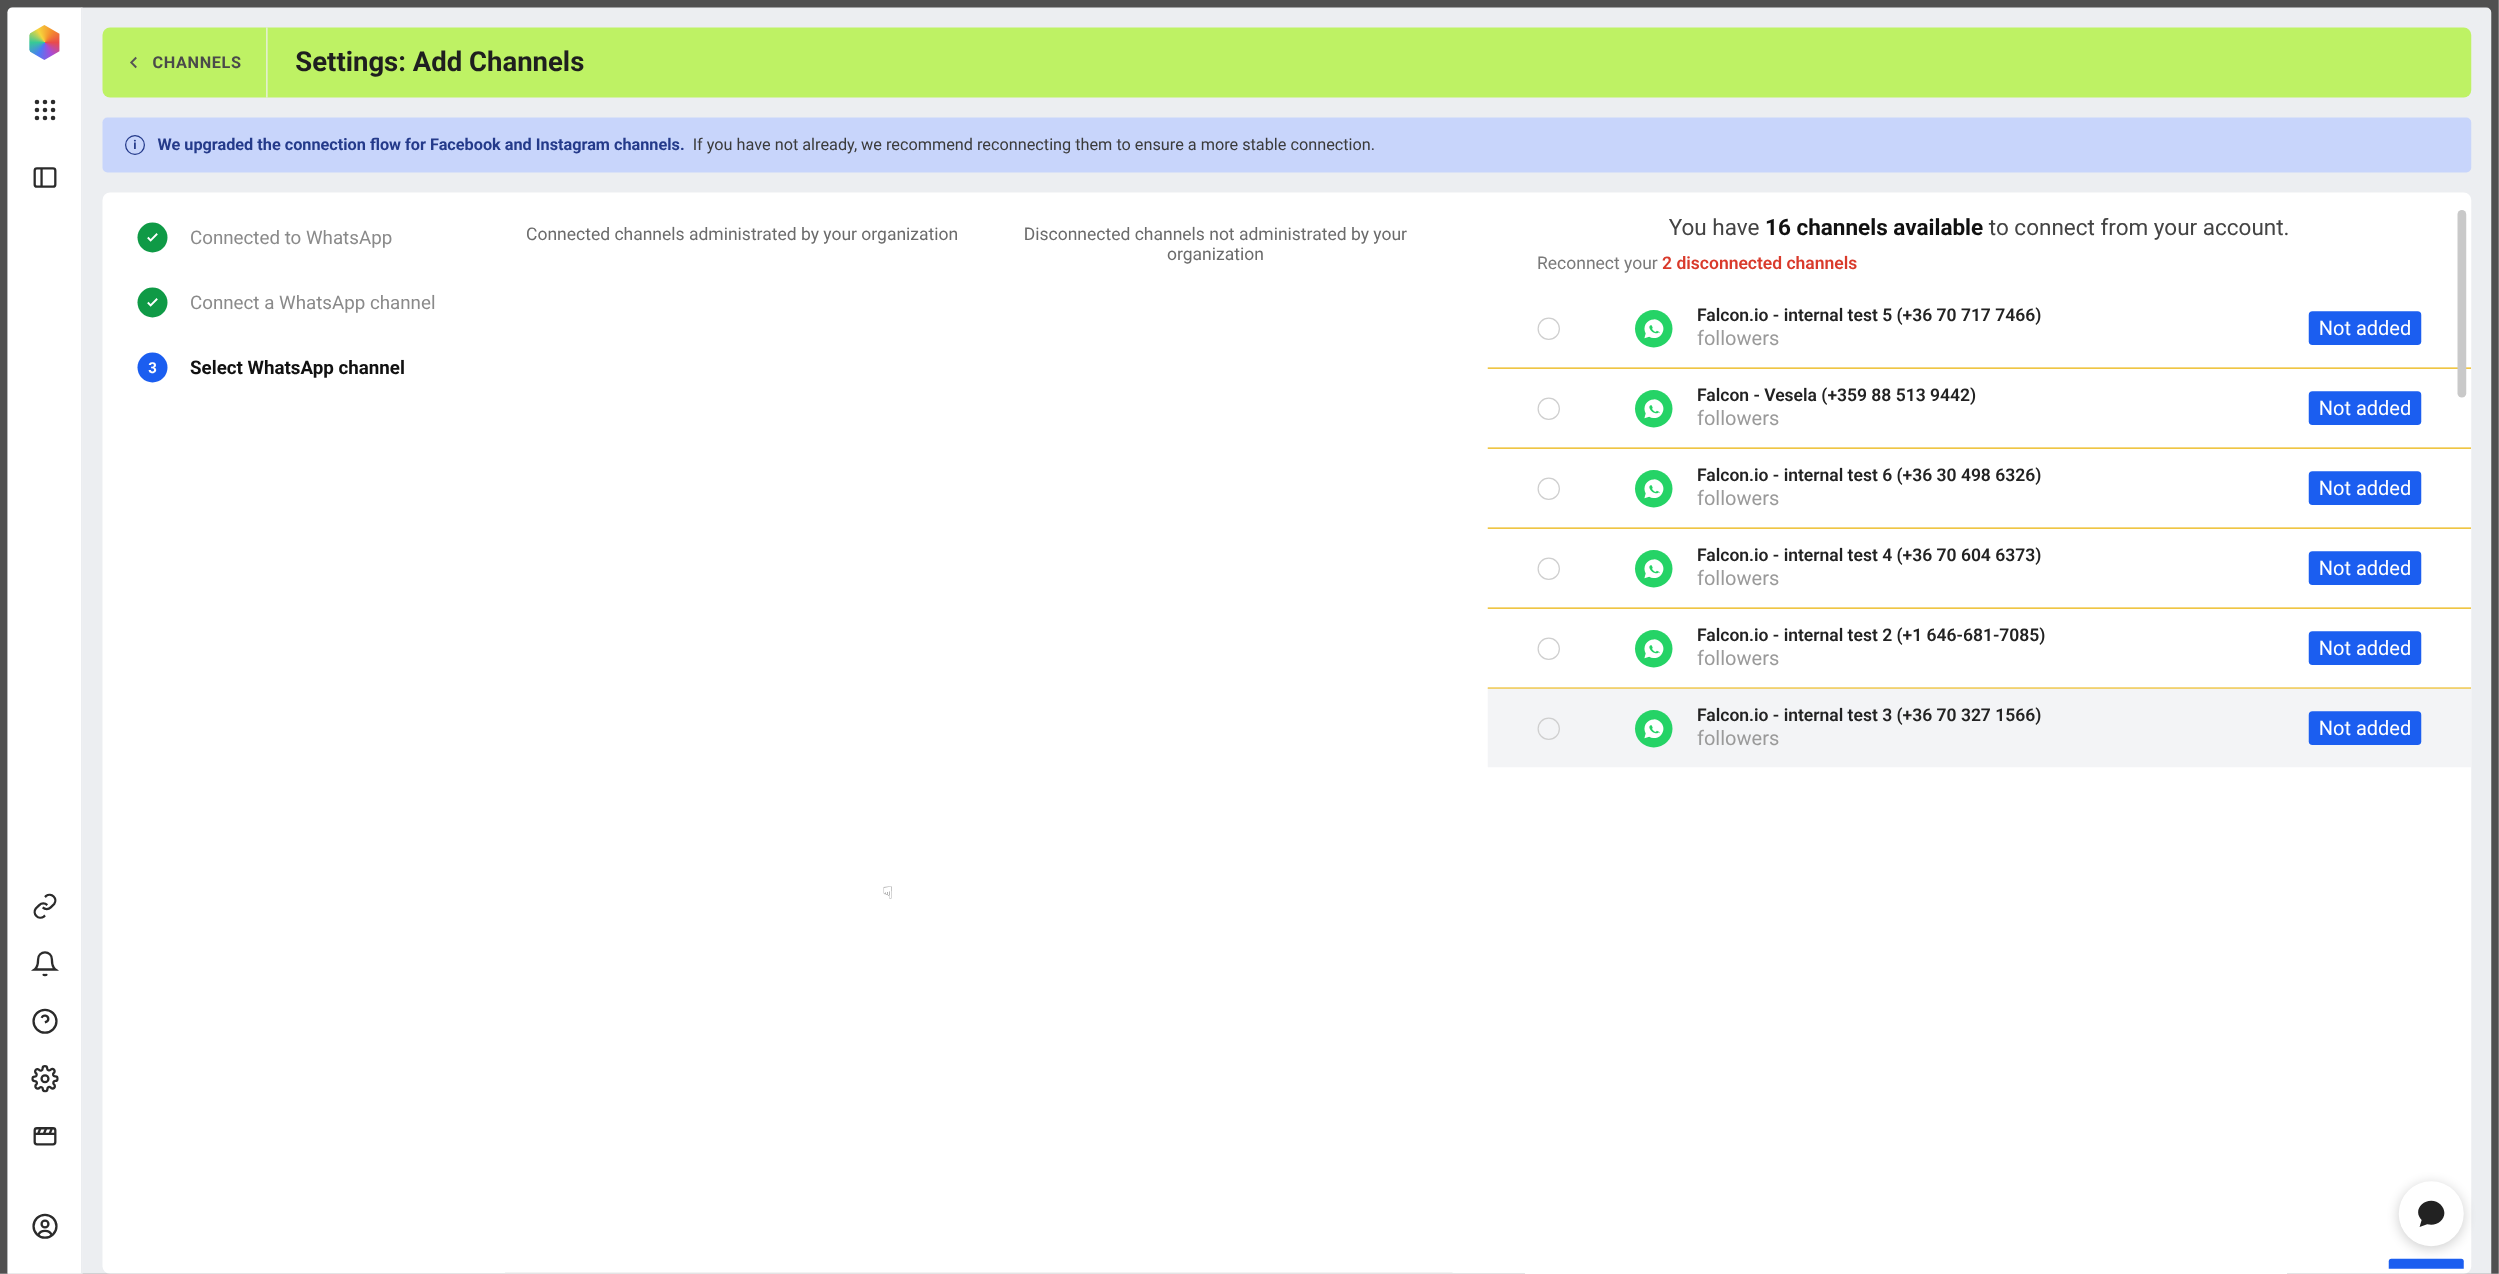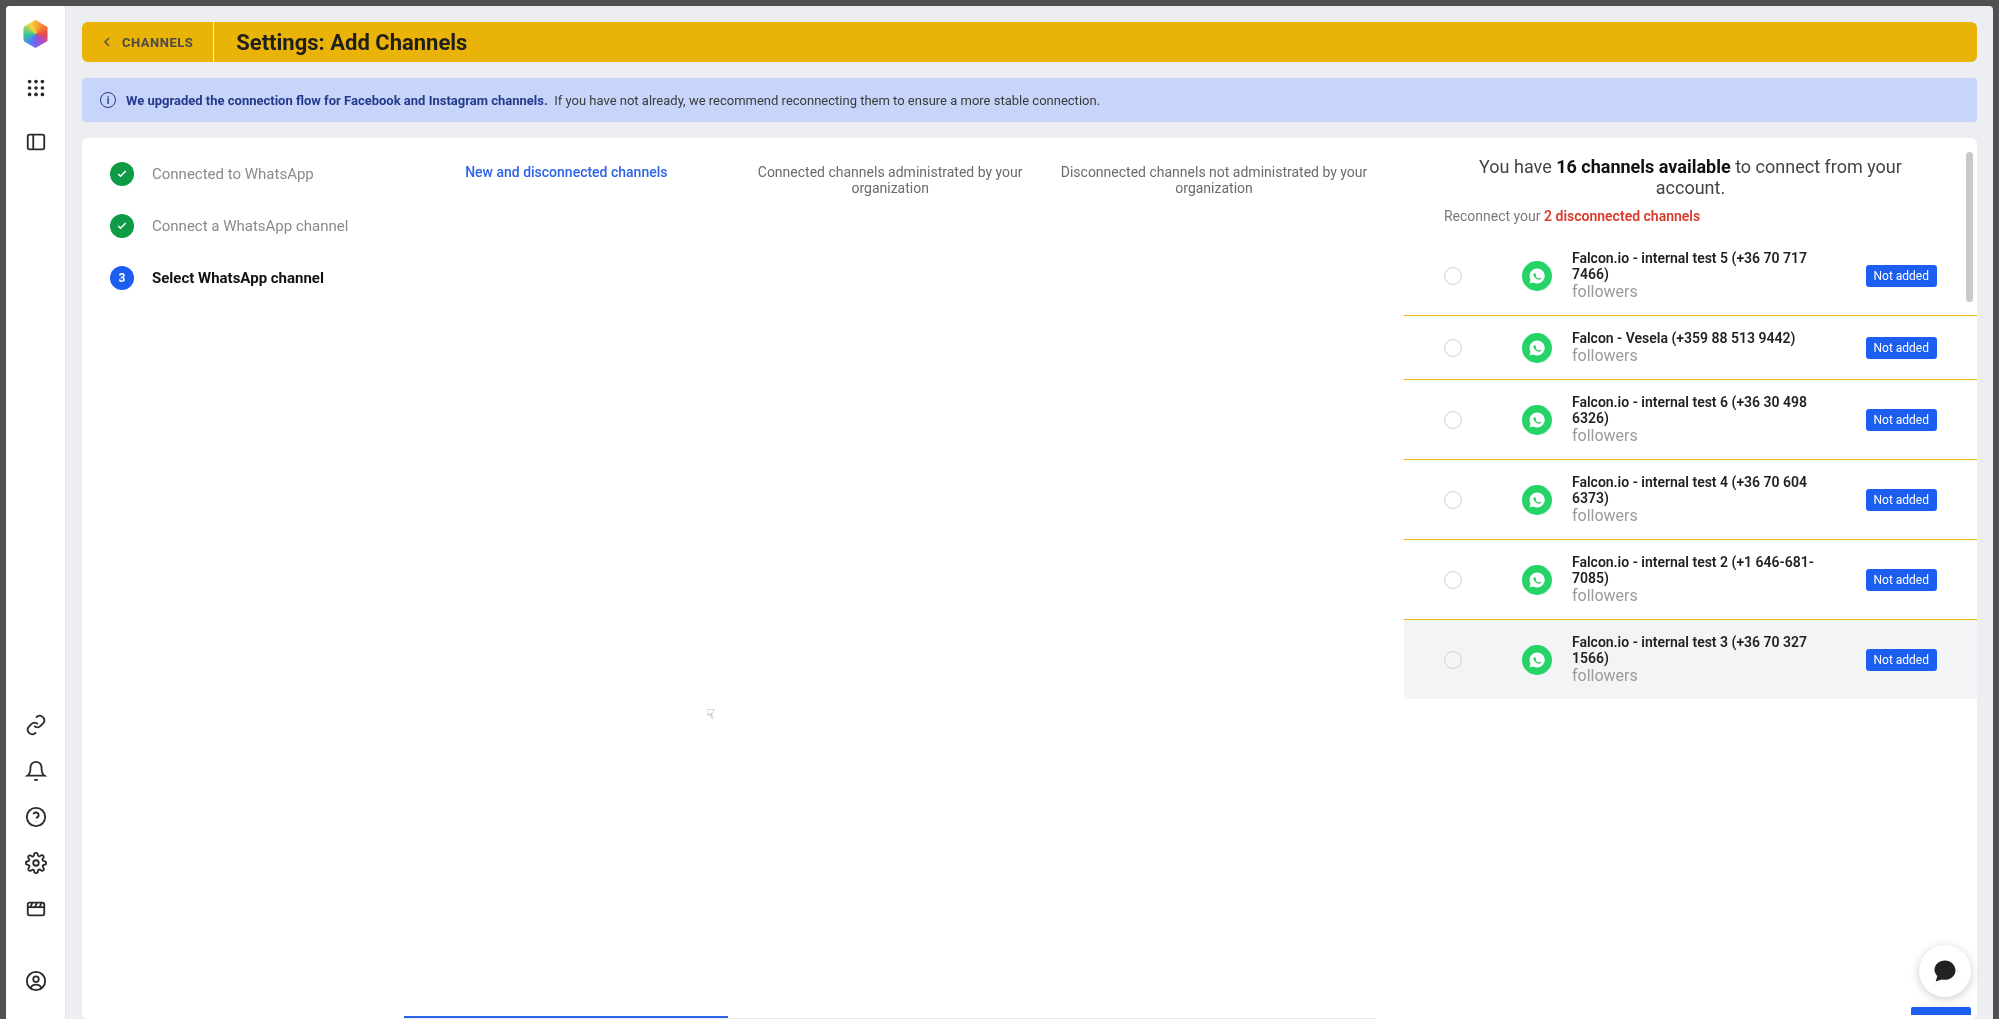--- a/index.html
+++ b/index.html
@@ -15,21 +15,21 @@
     width: 28px; height: 28px; position: relative;
     background: conic-gradient(from 30deg, #f58f2d, #e94b4b, #a84bd7, #4b7bf5, #37c997, #f5d53d, #f58f2d);
     -webkit-mask: radial-gradient(circle, #000 70%, #0000 71%);
     clip-path: polygon(50% 0%, 93% 25%, 93% 75%, 50% 100%, 7% 75%, 7% 25%);
   }
   .rail-bottom { display:flex; flex-direction:column; align-items:center; gap:18px; padding-bottom:10px; }
 
   
   .main { flex:1; display:flex; flex-direction:column; overflow:hidden; padding: 16px 16px 0 16px; gap: 16px; }
 
-  .topbar { background:#eab308; border-radius:6px; height:40px; display:flex; align-items:center; }
+  .topbar { background:#bef264; border-radius:6px; height:56px; display:flex; align-items:center; }
   .back { display:flex; align-items:center; gap:10px; padding:0 20px; height:100%; border-right:1px solid #eee; cursor:pointer;}
   .back svg { width:10px; height:10px; color:#555;}
   .back-label { font-size:13px; font-weight:700; letter-spacing:.5px; color:#4a4a4a; }
   .page-title { font-size:22px; font-weight:700; color:#1f1f1f; padding-left:22px;}
 
   .banner { background:#c8d5fb; border-radius:4px; padding:14px 18px; display:flex; align-items:center; gap:10px; font-size:13px; color:#3b3b3b;}
   .banner .info-ico { width:16px;height:16px;border:1.5px solid #243a8a;border-radius:50%; display:flex;align-items:center;justify-content:center;color:#243a8a;font-size:10px;font-weight:700;}
   .banner .lead { font-weight:700; color:#243a8a; }
 
   .panel { background:#fff; border-radius:6px; flex:1; overflow:hidden; display:flex; flex-direction:row; }
@@ -55,21 +55,21 @@
   .rows { overflow-y:auto; }
   .row { display:flex; align-items:center; padding:14px 40px; border-bottom:1px solid #eab308; gap:20px;}
   .row:last-child{border-bottom:none;}
   .row:hover, .row.hover { background:#f3f4f6; }
   .chk { width:18px;height:18px;border:1.5px solid #cfcfcf;border-radius:50%; flex-shrink:0;}
   .wa-ico { width:30px;height:30px;border-radius:50%;background:#25D366;display:flex;align-items:center;justify-content:center;color:#fff; flex-shrink:0; margin-left:40px;}
   .wa-ico svg{width:18px;height:18px;}
   .row-txt { flex:1; }
   .row-name{ font-size:14px; font-weight:600; color:#222;}
   .row-sub { font-size:16px; color:#9a9a9a;}
-  .badge { background:#1b5ef0; color:#fff; font-size:12px; padding:4px 8px; border-radius:3px; white-space:nowrap;}
+  .badge { background:#1b5ef0; color:#fff; font-size:16px; padding:4px 8px; border-radius:3px; white-space:nowrap;}
 
   .scroll-ind { position:absolute; right:4px; top:14px; width:7px; height:150px; background:#c9c9c9; border-radius:4px;}
   .cursor-hand { position:absolute; pointer-events:none; font-size:14px; color:#777;}
 
   .chat-fab { position:absolute; right:22px; bottom:22px; width:52px;height:52px; background:#fff; border-radius:50%; box-shadow:0 2px 10px rgba(0,0,0,.2); display:flex;align-items:center;justify-content:center; cursor:pointer;}
   .chat-fab svg{width:28px;height:28px;color:#222;}
   .blue-nub { position:absolute; right:22px; bottom:4px; width:60px;height:8px; background:#1b5ef0; border-radius:2px 2px 0 0;}
 </style>
 </head>
 <body>
@@ -182,21 +182,20 @@
           </div>
           <div class="step-label done">Connect a WhatsApp channel</div>
         </div>
         <div class="step">
           <div class="step-ico active">3</div>
           <div class="step-label active">Select WhatsApp channel</div>
         </div>
       </div>
 
       <div class="tabs">
-        <div class="tab active">New and disconnected channels</div>
         <div class="tab">Connected channels administrated by your organization</div>
         <div class="tab">Disconnected channels not administrated by your organization</div>
       </div>
 
       <div class="list-wrap">
         <div class="list-summary">
           <span>You have </span><span class="bold">16 channels available</span><span> to connect from your account.</span>
         </div>
         <div class="list-warn">
           <span>Reconnect your </span><span class="red">2 disconnected channels</span>

